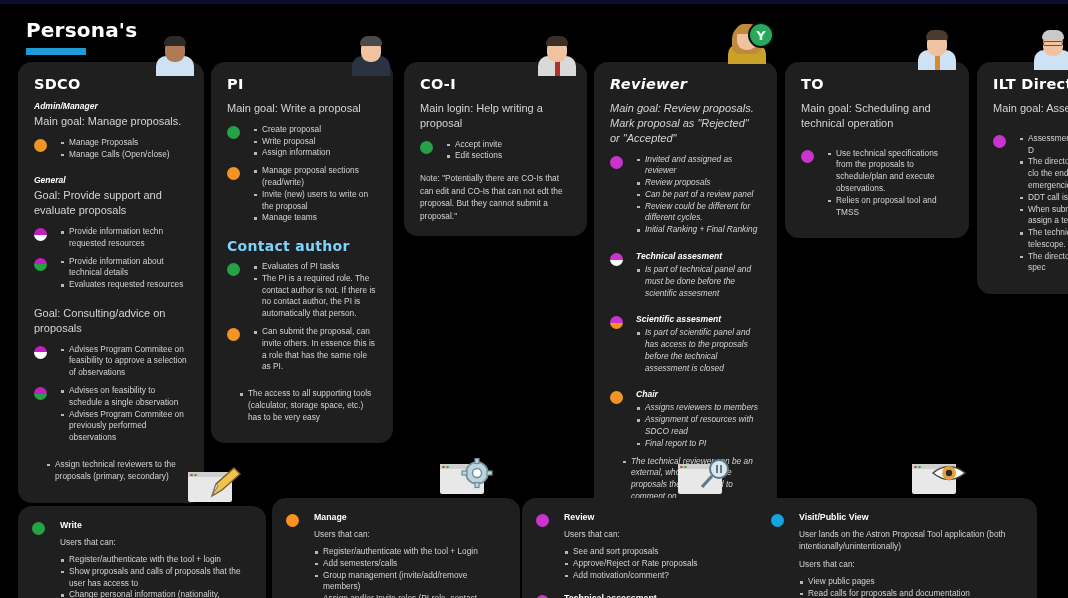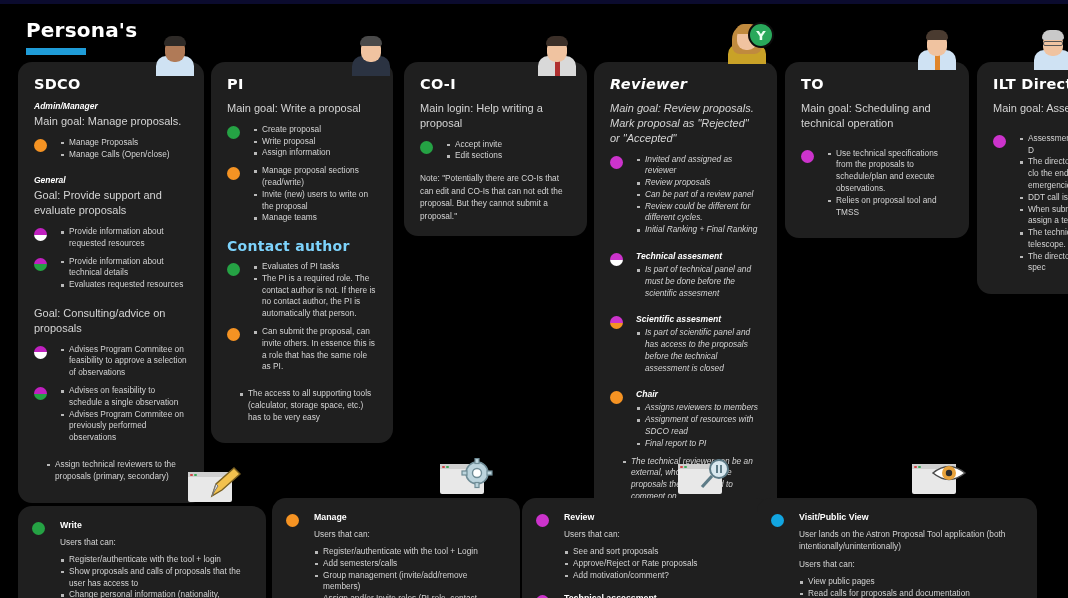--- a/index.html
+++ b/index.html
@@ -126,21 +126,21 @@
         </div>
         <div class="spacer"></div>
         <div class="italic-head">General</div>
         <div class="goal">Goal: Provide support and evaluate proposals</div>
         <div class="grp">
           <div class="dot">
             <div class="h" style="background: rgb(192, 32, 192);"></div>
             <div class="h" style="background: rgb(255, 255, 255);"></div>
           </div>
           <ul class="blist">
-            <li>Provide information about requested resources</li>
+            <li>Provide information techn requested resources</li>
           </ul>
         </div>
         <div class="grp">
           <div class="dot">
             <div class="h" style="background: rgb(192, 32, 192);"></div>
             <div class="h" style="background: rgb(37, 162, 68);"></div>
           </div>
           <ul class="blist">
             <li>Provide information about technical details</li>
             <li>Evaluates requested resources</li>

